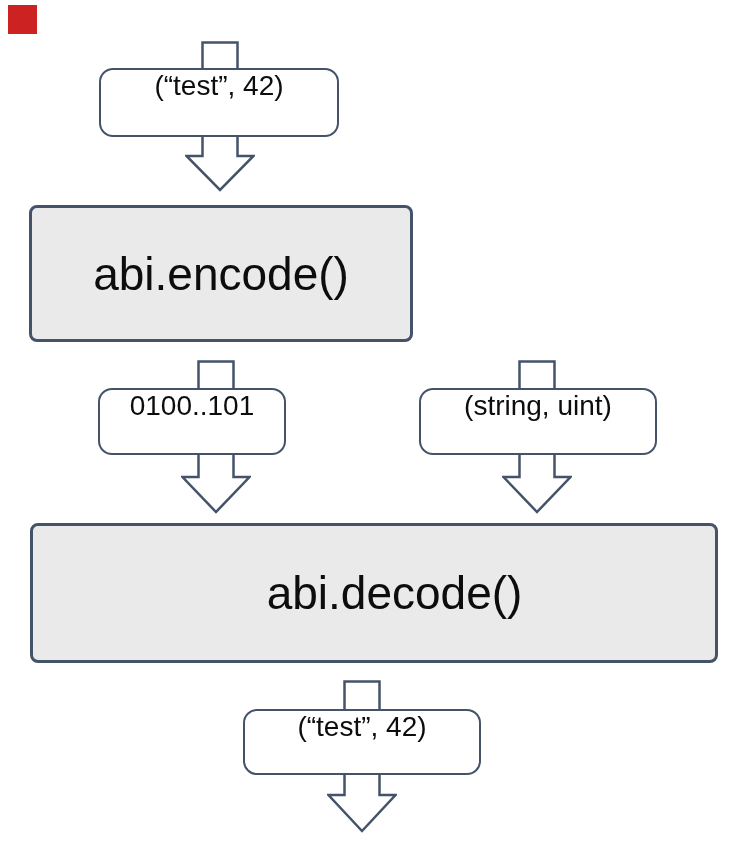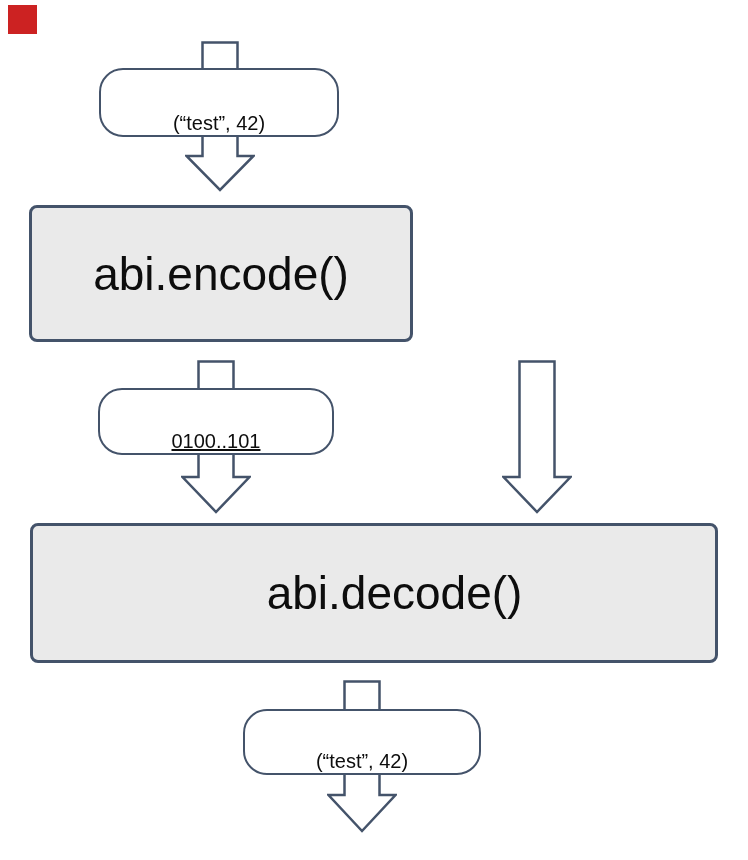--- a/index.html
+++ b/index.html
@@ -23,25 +23,25 @@
     stroke: var(--outline, #44536a);
     stroke-width: 2.5;
     stroke-linejoin: miter;
     stroke-miterlimit: 12;
   }
   .pill {
     position: absolute;
     box-sizing: border-box;
     background: var(--label_fill, #fff);
     border: 2.5px solid var(--outline, #44536a);
-    border-radius: 24px;
+    border-radius: 14px;
     display: flex;
-    align-items: flex-end;
+    align-items: flex-start;
     justify-content: center;
-    font-size: 20px;
+    font-size: 28px;
     color: var(--text, #111);
     white-space: nowrap;
   }
   .process {
     position: absolute;
     box-sizing: border-box;
     background: var(--process_fill, #eaeaea);
     border: 3px solid var(--outline, #44536a);
     border-radius: 8px;
     display: flex;
@@ -50,21 +50,21 @@
     font-size: 46px;
     color: var(--text, #111);
     white-space: nowrap;
   }
   
   #arrow-input   { left: 185px; top: 41px;  width: 70px; height: 151px; }
   #arrow-encoded { left: 181px; top: 360px; width: 70px; height: 154px; }
   #arrow-types   { left: 502px; top: 360px; width: 70px; height: 154px; }
   #arrow-output  { left: 327px; top: 680px; width: 70px; height: 153px; }
   #label-input   { left: 99px;  top: 68px;  width: 240px; height: 69px; }
-  #label-encoded { left: 98px;  top: 388px; width: 236px; height: 67px; text-decoration: underline; }
+  #label-encoded { left: 98px;  top: 388px; width: 188px; height: 67px; }
   #label-types   { left: 419px; top: 388px; width: 238px; height: 67px; }
   #label-output  { left: 243px; top: 709px; width: 238px; height: 66px; }
   #node-encode   { left: 29px;  top: 205px; width: 384px; height: 137px; }
   #node-decode   { left: 30px;  top: 523px; width: 688px; height: 140px; padding-left: 41px; }
 </style>
 </head>
 <body>
 
 <div class="canvas">
 
@@ -82,20 +82,23 @@
   <svg id="arrow-output" class="arrow" viewBox="0 0 70 153">
     <path d="M17.5,1.5 H52.5 V115 H68.5 L35,151 L1.5,115 H17.5 Z"></path>
   </svg>
 
   <div id="label-input" class="pill">
     <span>(“test”, 42)</span>
   </div>
   <div id="label-encoded" class="pill">
     <span>0100..101</span>
   </div>
+  <div id="label-types" class="pill">
+    <span>(string, uint)</span>
+  </div>
   <div id="label-output" class="pill">
     <span>(“test”, 42)</span>
   </div>
 
   <div id="node-encode" class="process">
     <span>abi.encode()</span>
   </div>
   <div id="node-decode" class="process">
     <span>abi.decode()</span>
   </div>

